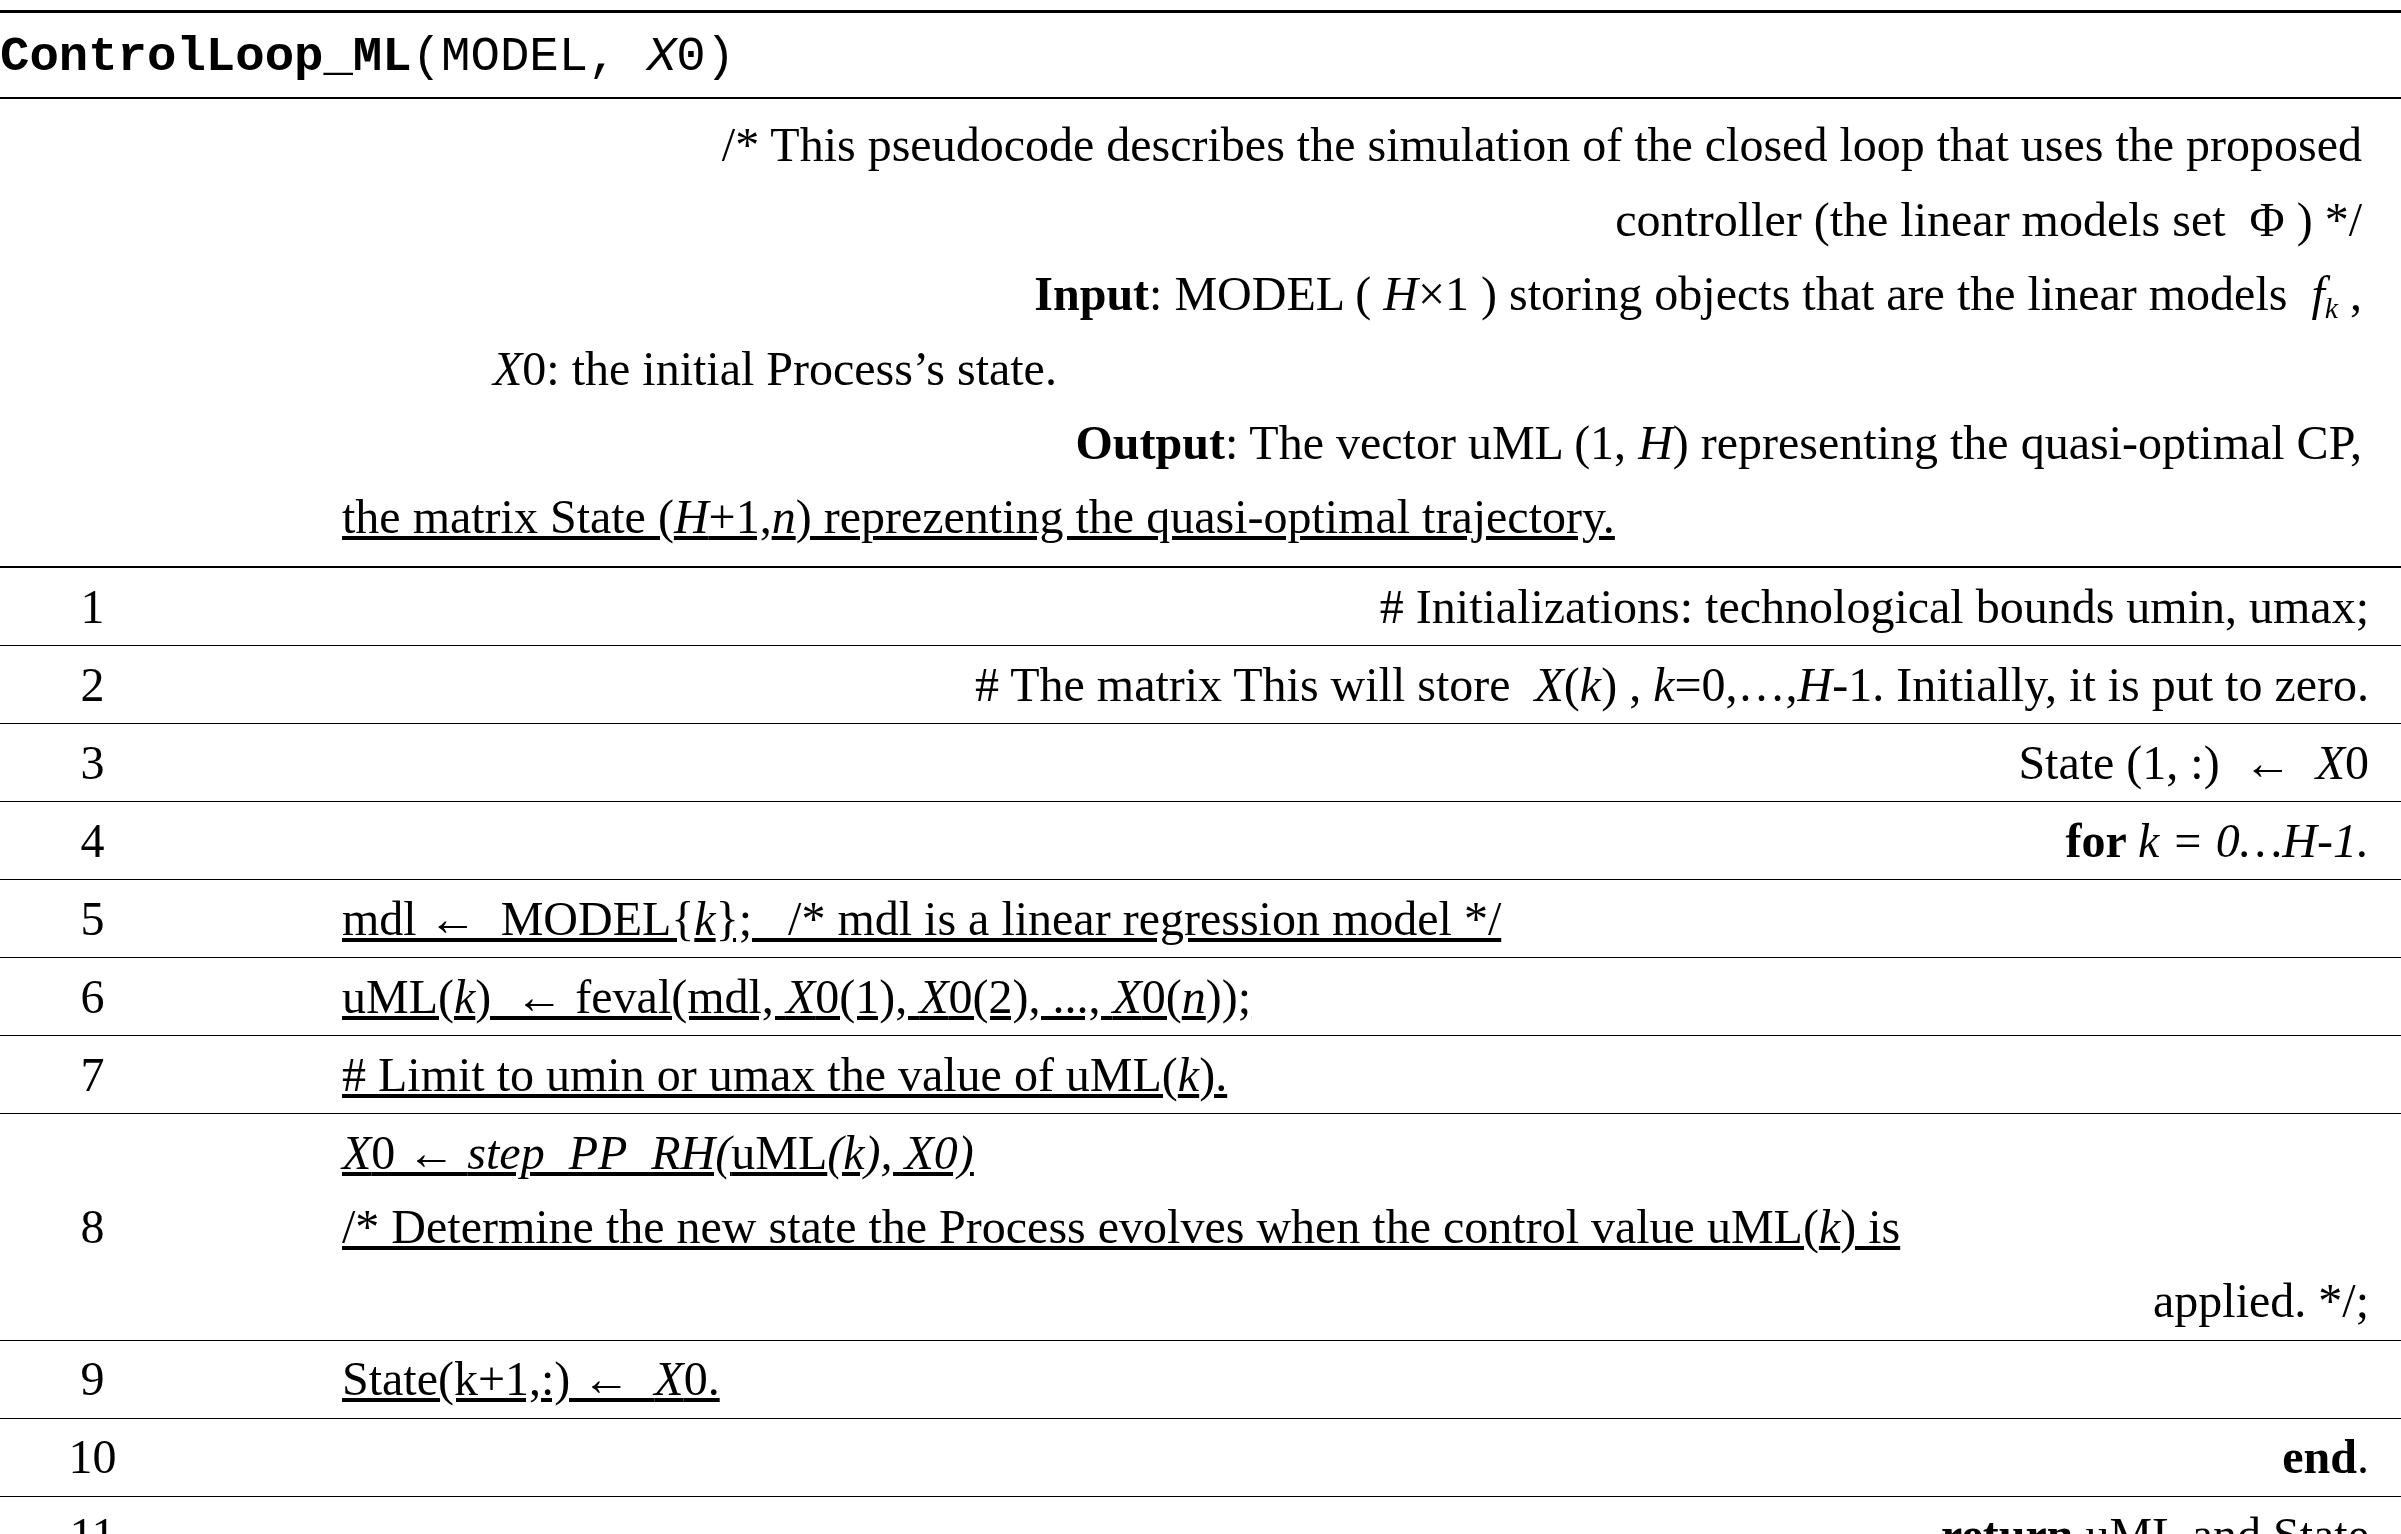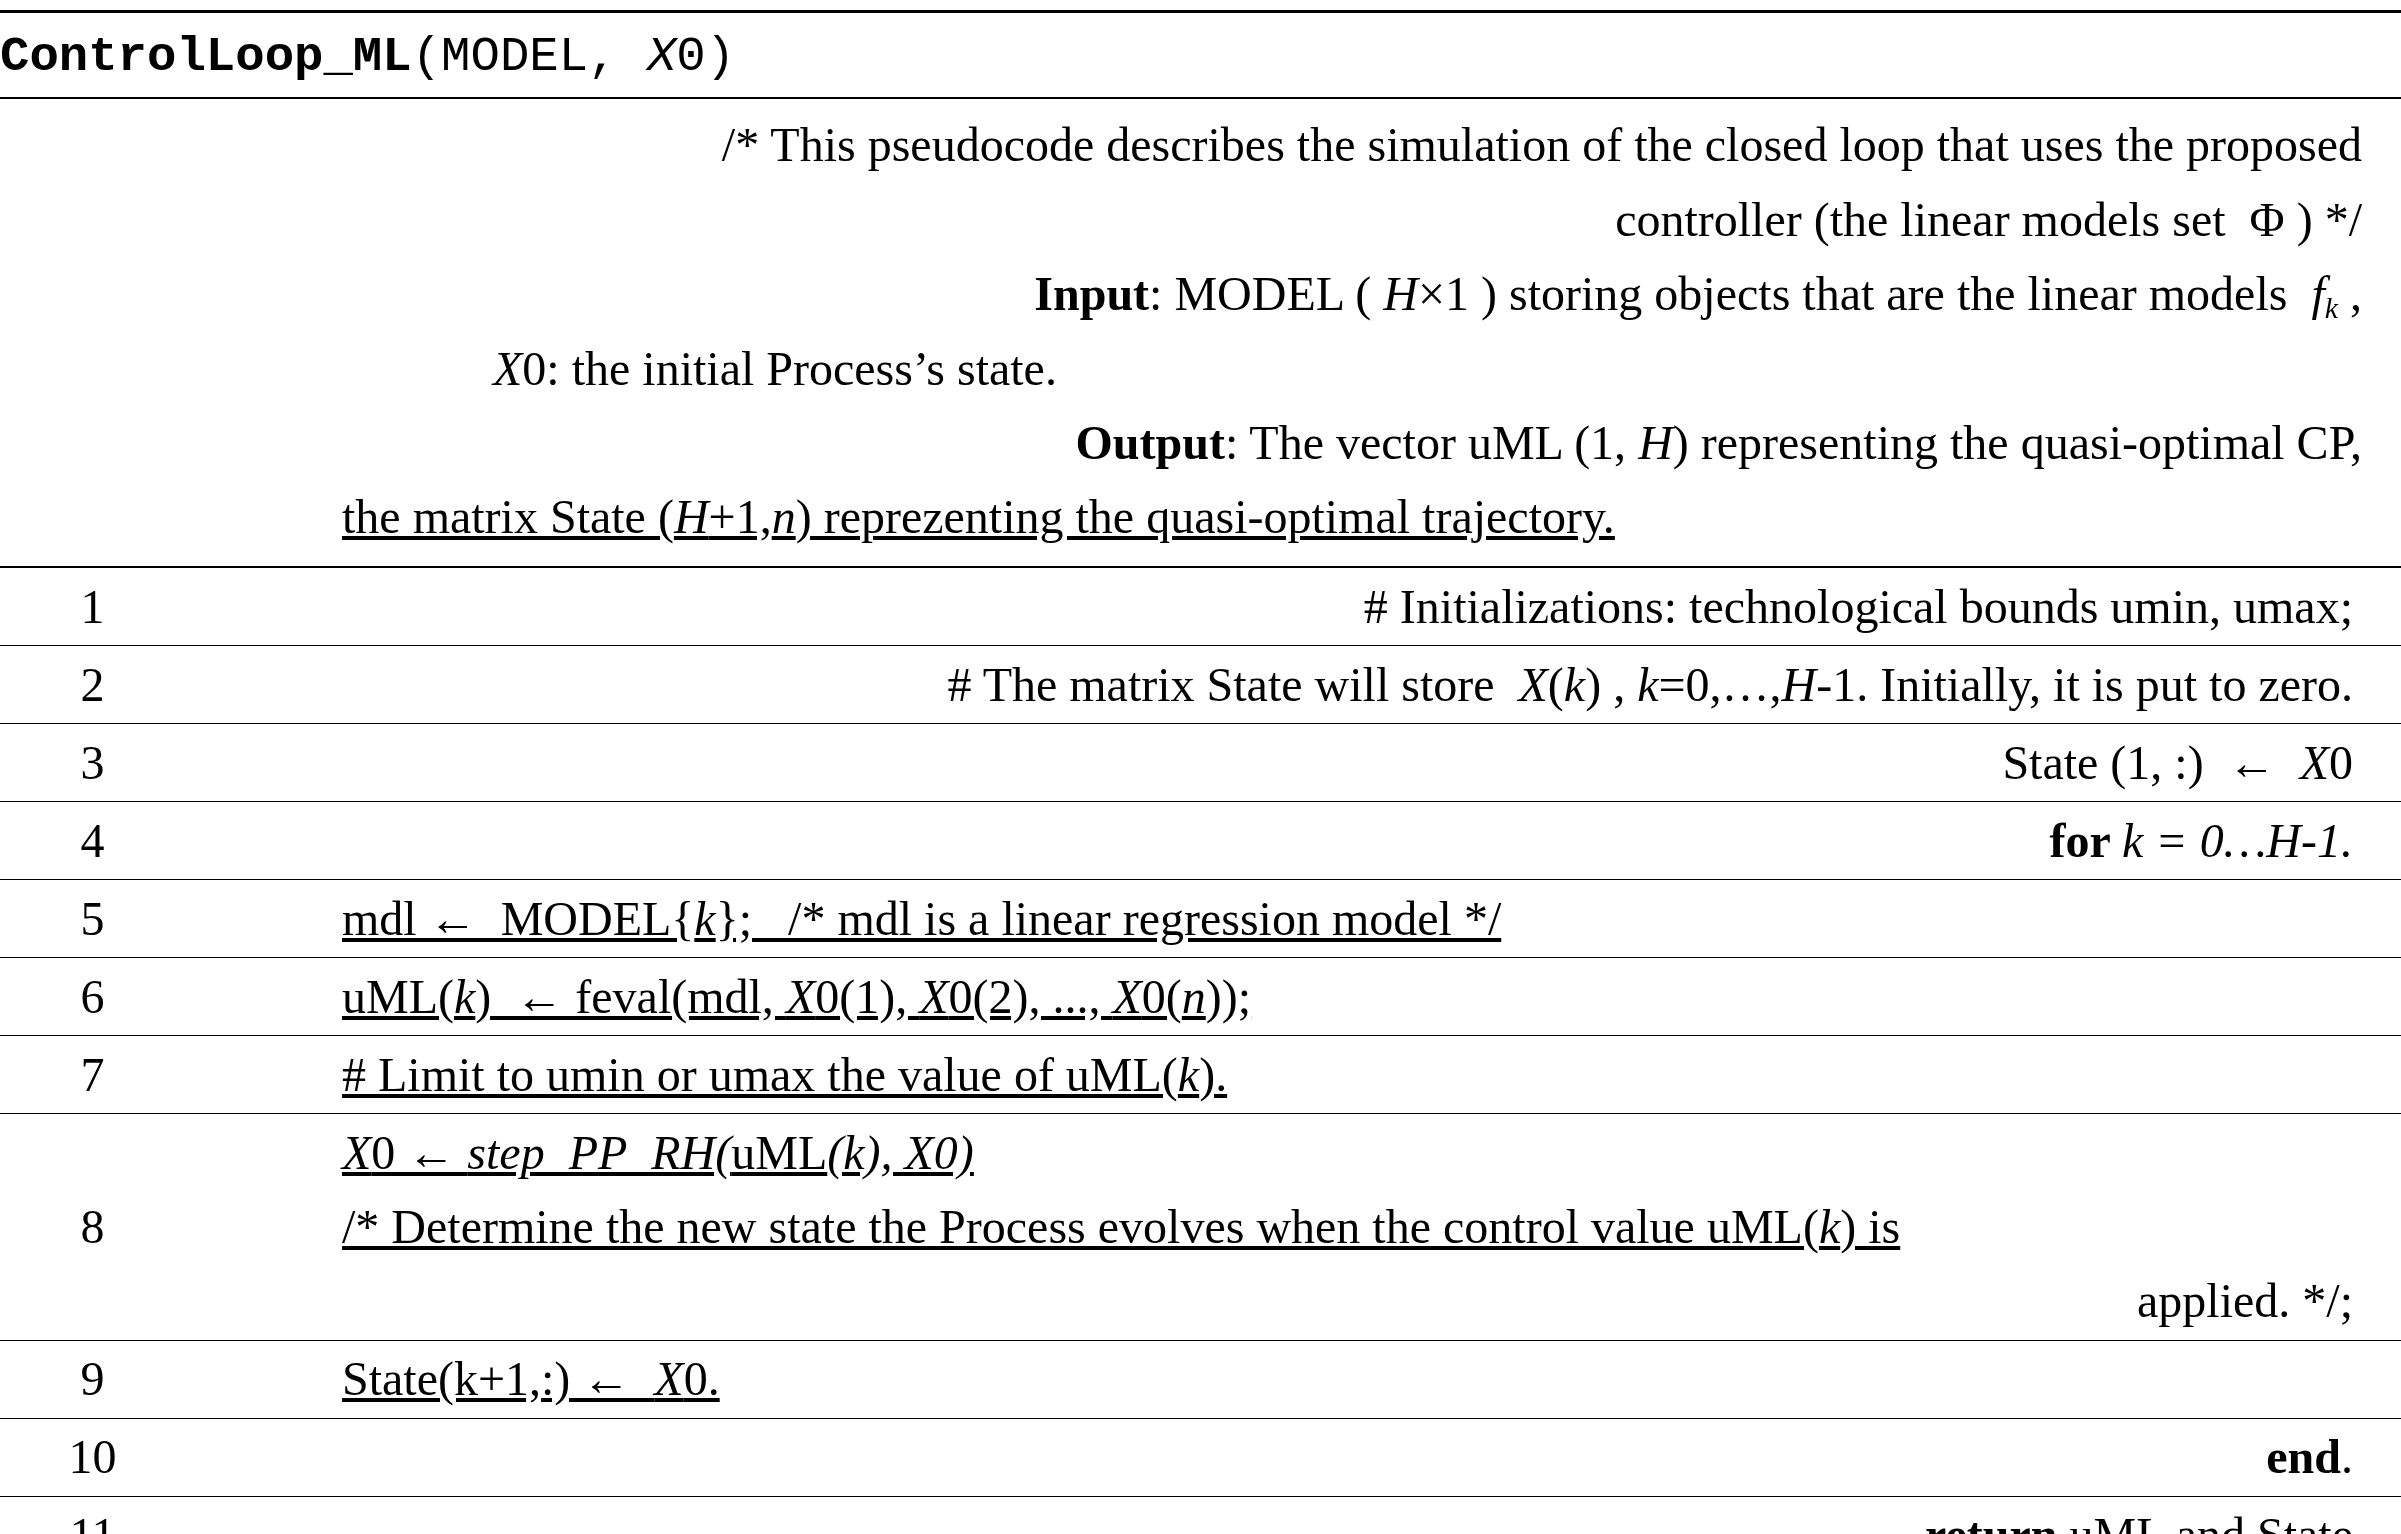--- a/index.html
+++ b/index.html
@@ -37,21 +37,21 @@
   }
   .row:last-child { border-bottom:none; }
   .num {
     flex:0 0 185px;
     width:185px;
     text-align:center;
     font-size:48px;
     line-height:1.55;
     white-space:pre-wrap;
   }
-  .content { flex:1 1 auto; padding-right:48px; }
+  .content { flex:1 1 auto; padding-right:32px; }
   .cline {
     font-size:48px;
     line-height:1.55;
     white-space:pre-wrap;
   }
   .ind0 { padding-left:0;text-align:right; }
   .ind1 { padding-left:157px;text-decoration:underline; }
   .ind2 { padding-left:308px; }
 
   
@@ -82,21 +82,21 @@
   <div class="row">
     <div class="num">1</div>
     <div class="content">
       <div class="cline ind0"><span class="s-p"># Initializations: technological bounds umin, umax;</span></div>
     </div>
   </div>
 
   <div class="row">
     <div class="num">2</div>
     <div class="content">
-      <div class="cline ind0"><span class="s-p"># The matrix State will store  </span><span class="s-i">X</span><span class="s-p">(</span><span class="s-i">k</span><span class="s-p">) , </span><span class="s-i">k</span><span class="s-p">=0,…,</span><span class="s-i">H</span><span class="s-p">-1. Initially, it is put to zero.</span></div>
+      <div class="cline ind0"><span class="s-p"># The matrix This will store  </span><span class="s-i">X</span><span class="s-p">(</span><span class="s-i">k</span><span class="s-p">) , </span><span class="s-i">k</span><span class="s-p">=0,…,</span><span class="s-i">H</span><span class="s-p">-1. Initially, it is put to zero.</span></div>
     </div>
   </div>
 
   <div class="row">
     <div class="num">3</div>
     <div class="content">
       <div class="cline ind0"><span class="s-p">State (1, :)  ←  </span><span class="s-i">X</span><span class="s-p">0</span></div>
     </div>
   </div>
 

